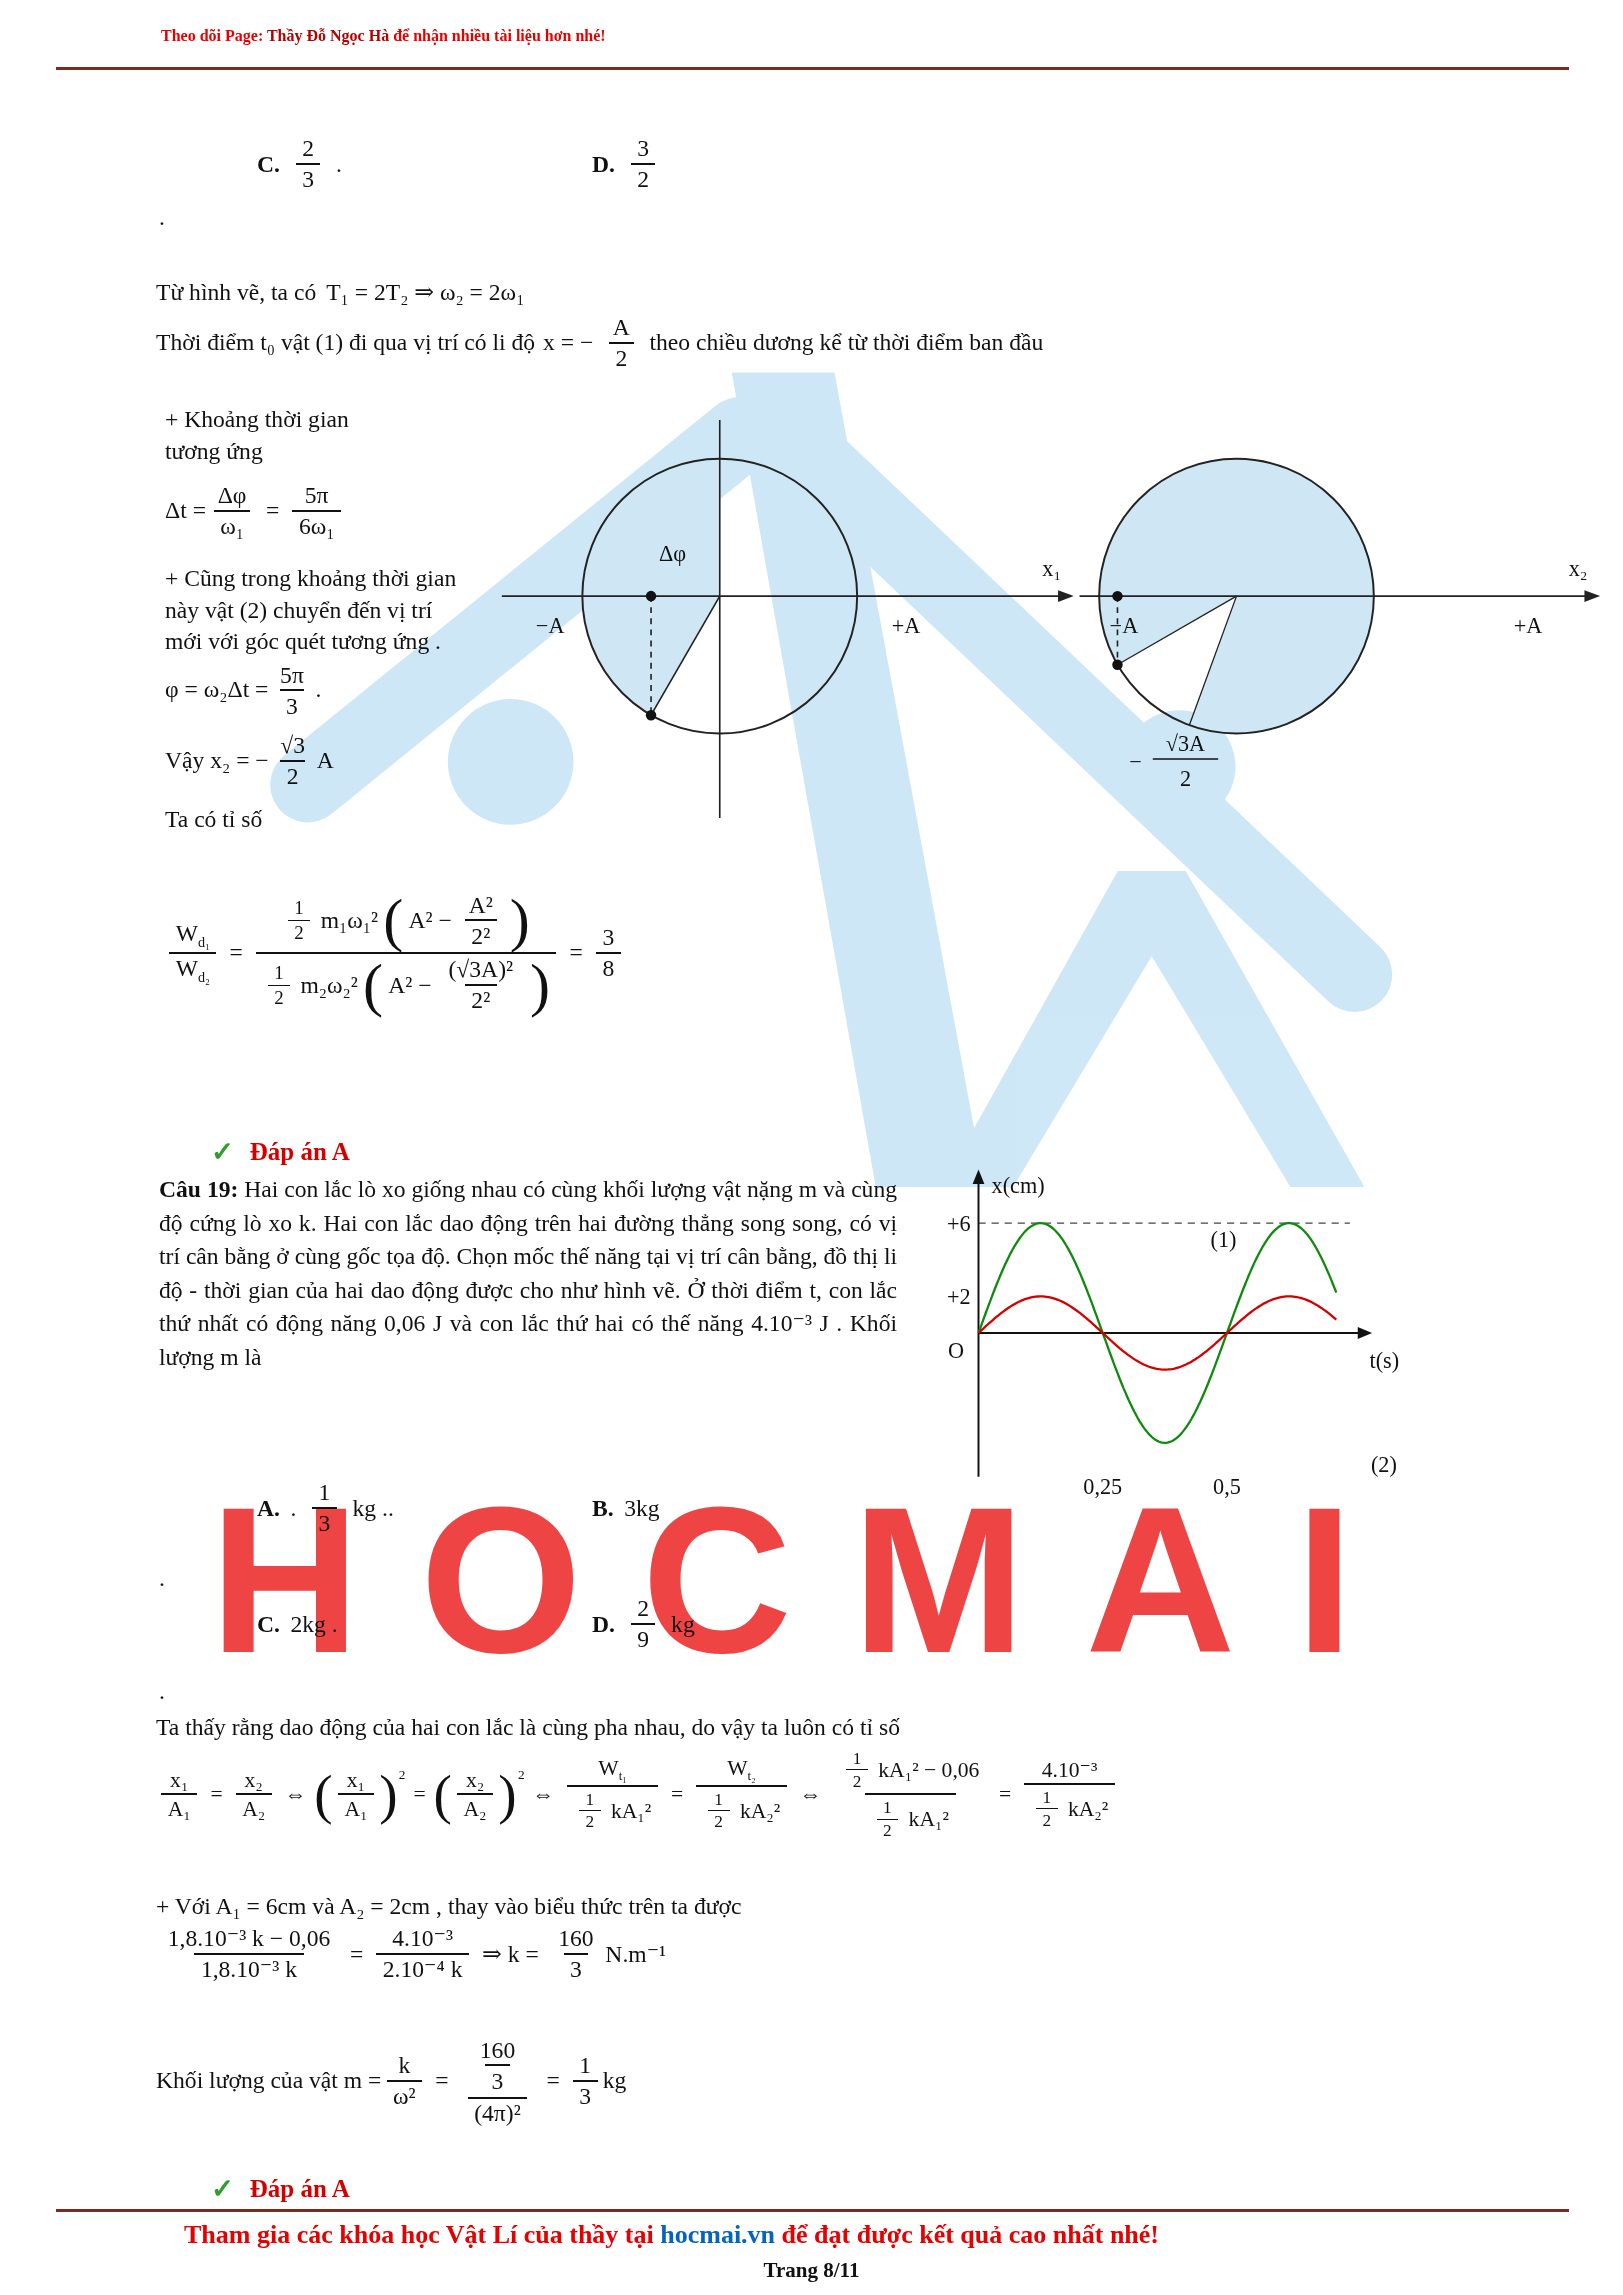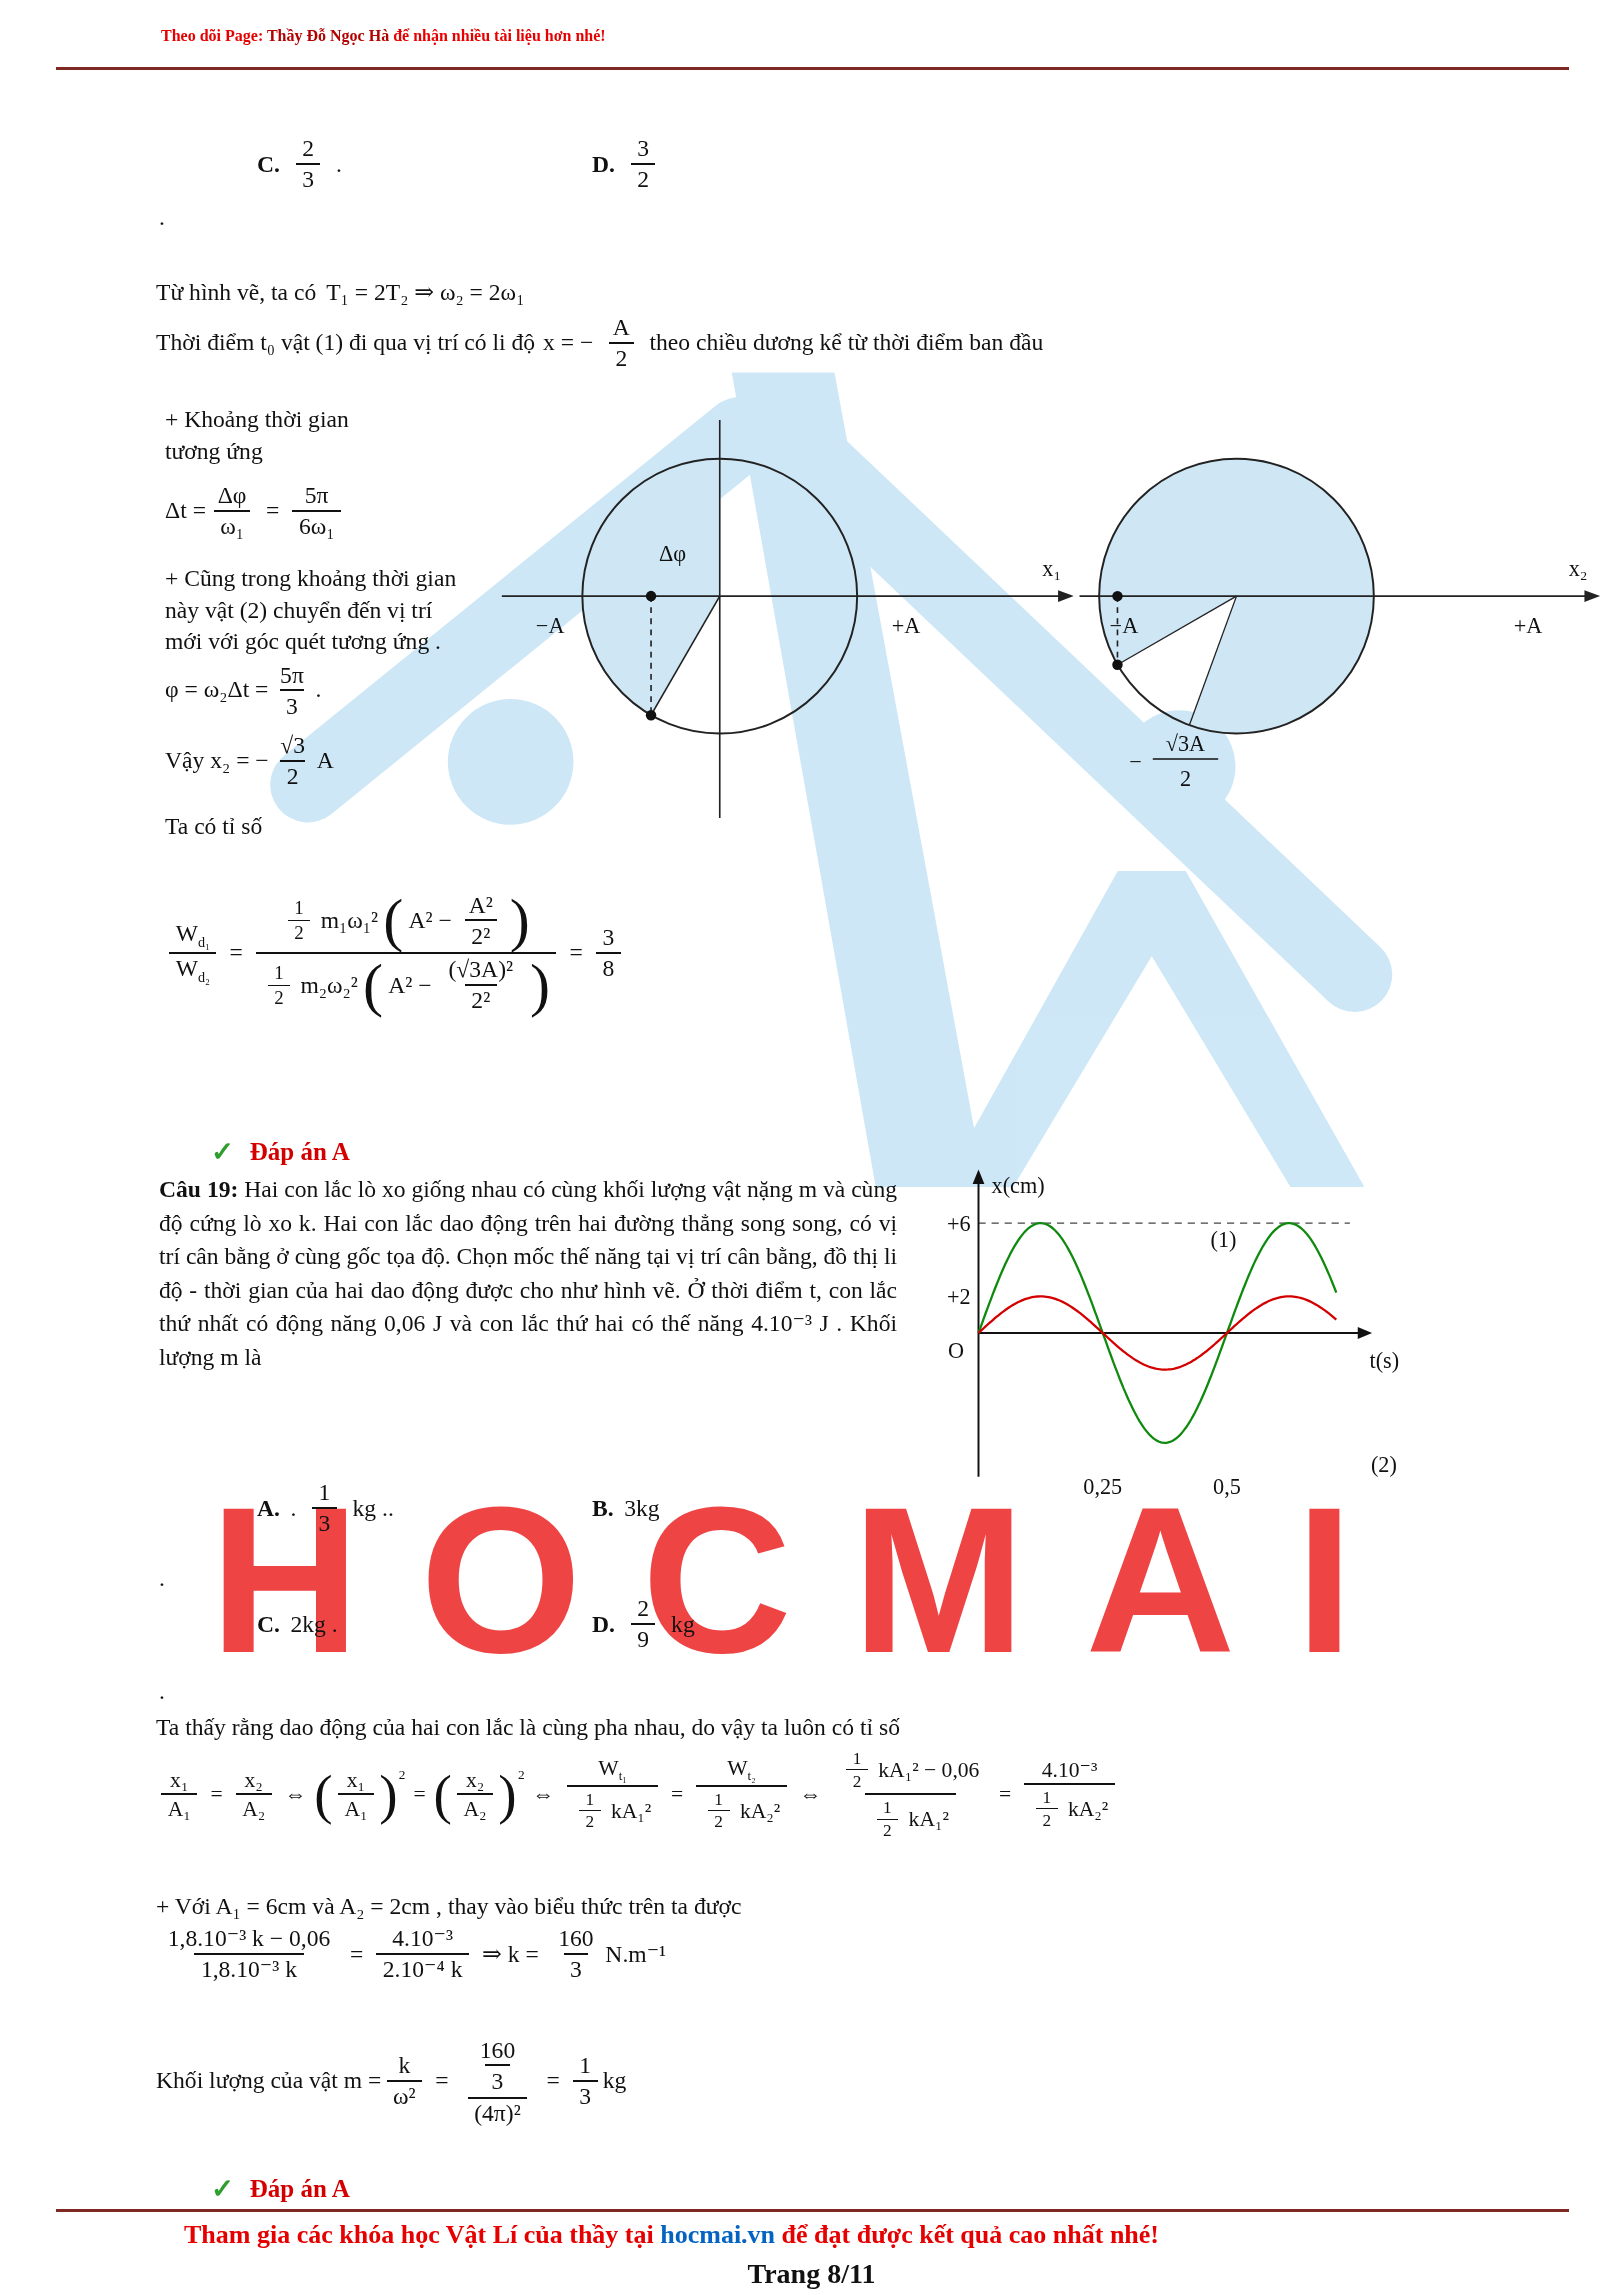--- a/index.html
+++ b/index.html
@@ -14,21 +14,21 @@
 
   
   .hdr{position:absolute;left:56px;top:11.8px;width:1513px;height:55px;border-bottom:3.3px solid #7e2a23}
   .hdr-follow{position:absolute;left:105px;top:15.7px;font-size:16px;font-weight:bold;color:#e60000}
   .hdr-follow .name{color:#b30000}
   .badge{position:absolute;left:1013px;top:1.3px;width:456px;height:42px;background:#7e2a23;color:#fff;
     display:flex;align-items:center;justify-content:center;font-weight:bold;font-size:29px;letter-spacing:0.7px}
   .ftr-rule{position:absolute;left:56px;top:2209px;width:1513px;border-top:3.3px solid #7e2a23}
   .ftr1{position:absolute;left:0;top:2220px;width:1343px;text-align:center;font-size:26px;font-weight:bold;color:#e60000}
   .ftr1 .lnk{color:#0563c1}
-  .ftr2{position:absolute;left:0;top:2258px;width:1623px;text-align:center;font-size:28px;font-weight:bold;color:#111}
+  .ftr2{position:absolute;left:0;top:2258px;width:1623px;text-align:center;font-size:21px;font-weight:bold;color:#111}
 
   
   .txt{font-size:23.6px;line-height:1.35}
   .row{display:flex;align-items:center}
   .frac{display:inline-flex;flex-direction:column;align-items:center;vertical-align:middle;margin:0 5.2px}
   .frac .num,.frac .den{padding:1.3px 6.5px;line-height:1.12;text-align:center}
   .frac .den{border-top:2px solid #111}
   .frow{display:flex;align-items:center;justify-content:center;gap:5.2px}
   .sfrac{font-size:0.8em}
   .sfrac .den{border-top-width:1.6px}
@@ -124,21 +124,21 @@
       <span>.</span>
     </div>
     <div class="row txt" style="margin-top:10.5px">
       <span>Vậy  x₂ = −</span>
       <span class="frac">
         <span class="num">√3</span>
         <span class="den" ind="">2</span>
       </span>
       <span>A</span>
     </div>
-    <div class="txt" style="margin-top:20px">Ta có tỉ số</div>
+    <div class="txt" style="margin-top:13px">Ta có tỉ số</div>
   </div>
 
   <svg class="abs" style="left:494px;top:416px" width="602" height="406" viewBox="0 0 920 620">
     <path d="M345,275 L345,65 A210,210 0 0 0 240,457 Z" fill="#cfe7f5"></path>
     <circle cx="345" cy="275" r="210" fill="none" stroke="#222" stroke-width="3"></circle>
     <line x1="345" y1="6" x2="345" y2="614" stroke="#222" stroke-width="2.5"></line>
     <line x1="12" y1="275" x2="872" y2="275" stroke="#222" stroke-width="2.5"></line>
     <polygon points="886,275 862,266 862,284" fill="#222"></polygon>
     <line x1="345" y1="275" x2="240" y2="457" stroke="#222" stroke-width="2.5"></line>
     <line x1="240" y1="275" x2="240" y2="457" stroke="#222" stroke-width="2.5" stroke-dasharray="9,8"></line>

